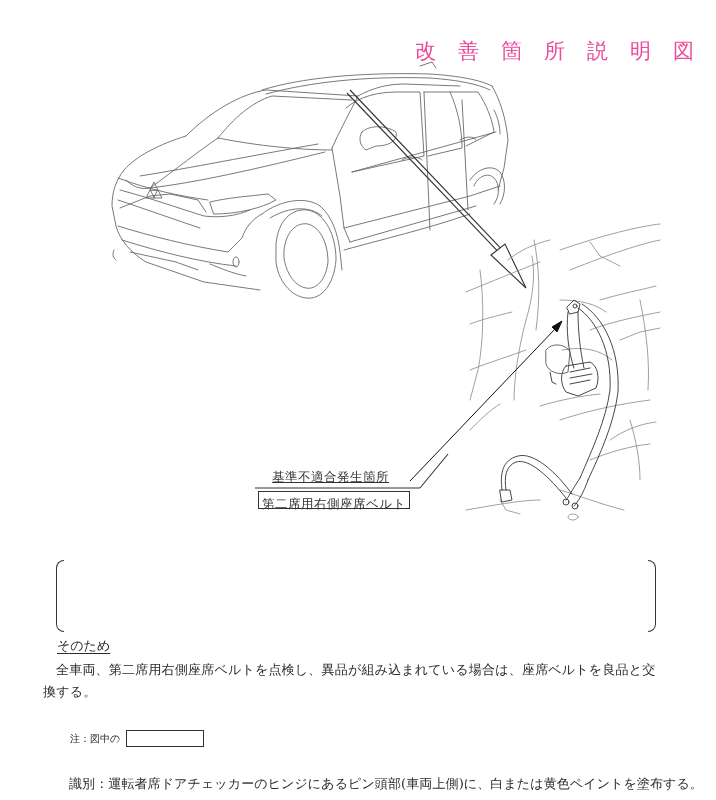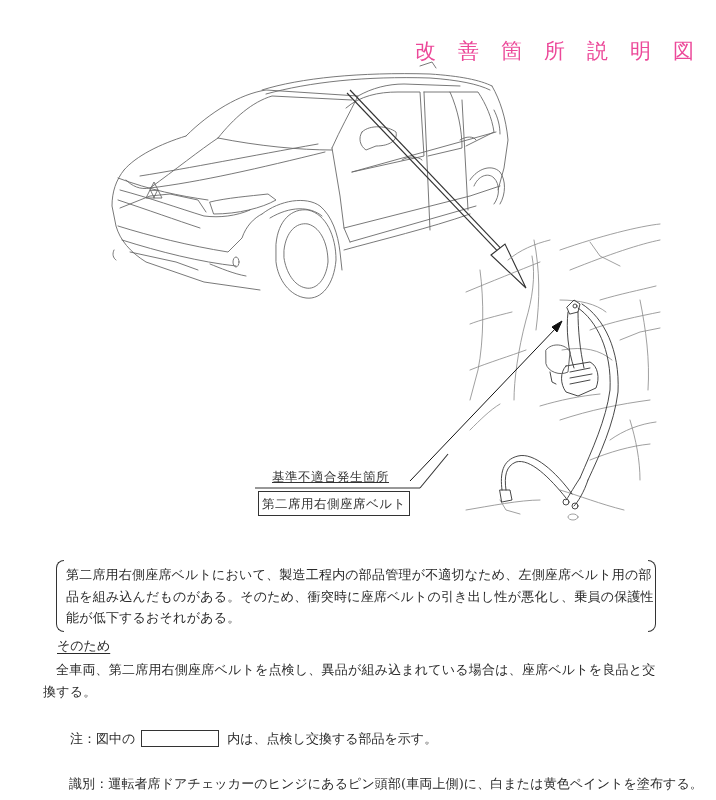--- a/index.html
+++ b/index.html
@@ -41,21 +41,21 @@
       font-size: 12.5px;
       color: #333;
       letter-spacing: 0.5px;
       text-decoration: underline;
     }
     .callout-box {
       position: absolute;
       left: 258px;
       top: 491px;
       width: 152px;
-      height: 25px;
+      height: 18px;
       border: 1.3px solid #333;
       box-sizing: border-box;
       font-size: 12.5px;
       line-height: 23px;
       text-align: center;
       color: #333;
       letter-spacing: 0.5px;
     }
     .summary {
       position: absolute;
@@ -109,24 +109,24 @@
       font-size: 13px;
       line-height: 22px;
       color: #2a2a2a;
       text-indent: 13px;
       letter-spacing: 0.2px;
     }
     .note {
       position: absolute;
       left: 70px;
       top: 730px;
-      font-size: 13px;
+      font-size: 10px;
       color: #2a2a2a;
       display: flex;
-      align-items: flex-start;
+      align-items: center;
     }
     .note-box {
       display: inline-block;
       width: 76px;
       height: 15px;
       border: 1.3px solid #333;
       margin: 0 8px 0 6px;
     }
     .ident {
       position: absolute;
@@ -280,26 +280,24 @@
     <line x1="255" y1="488" x2="420" y2="488"></line>
     <line x1="420" y1="488" x2="448" y2="454"></line>
   </g>
 </svg>
 
 <div class="callout-label">基準不適合発生箇所</div>
 <div class="callout-box">第二席用右側座席ベルト</div>
 
 <div class="summary">
   <div class="bracket-left"></div>
-  <div class="summary-text">第二席用右側座席ベルトにおいて、製造工程内の部品管理が不適切なため、左側座席ベルト用の部品を組み込んだものがある。そのため、衝突時に座席ベルトの引き出し性が悪化し、乗員の保護性能が低下するおそれがある。</div>
   <div class="bracket-right"></div>
 </div>
 
 <div class="section-heading">そのため</div>
 <div class="section-body">全車両、第二席用右側座席ベルトを点検し、異品が組み込まれている場合は、座席ベルトを良品と交換する。</div>
 
 <div class="note">
   <span>注：図中の</span>
   <span class="note-box"></span>
-  <span>内は、点検し交換する部品を示す。</span>
 </div>
 
 <div class="ident">識別：運転者席ドアチェッカーのヒンジにあるピン頭部(車両上側)に、白または黄色ペイントを塗布する。</div>
 
 </body></html>

